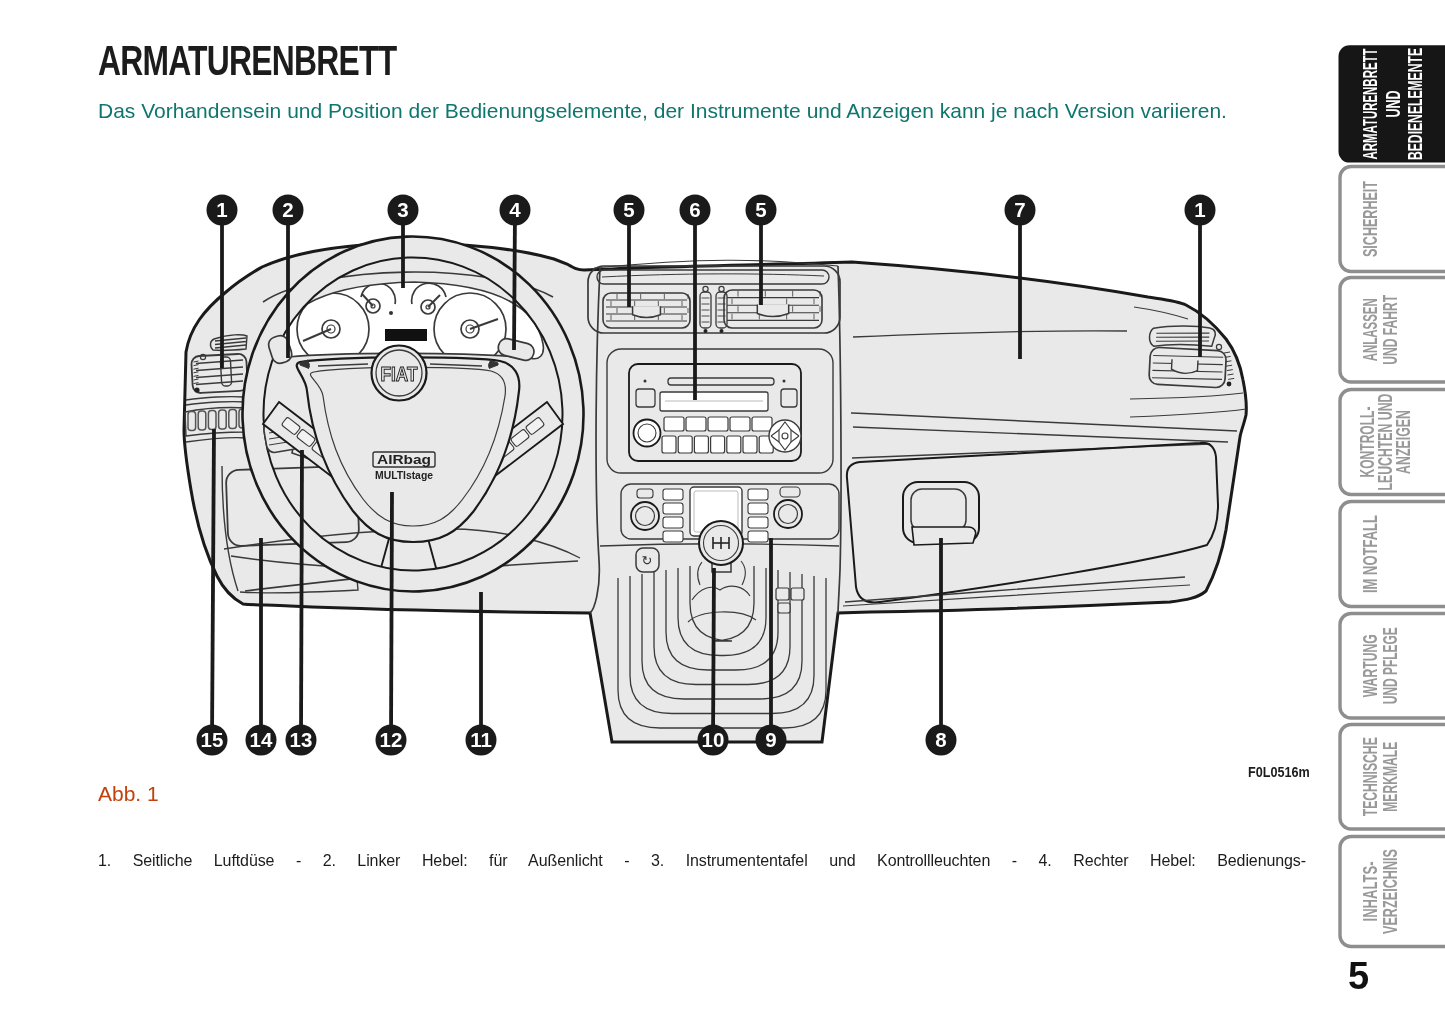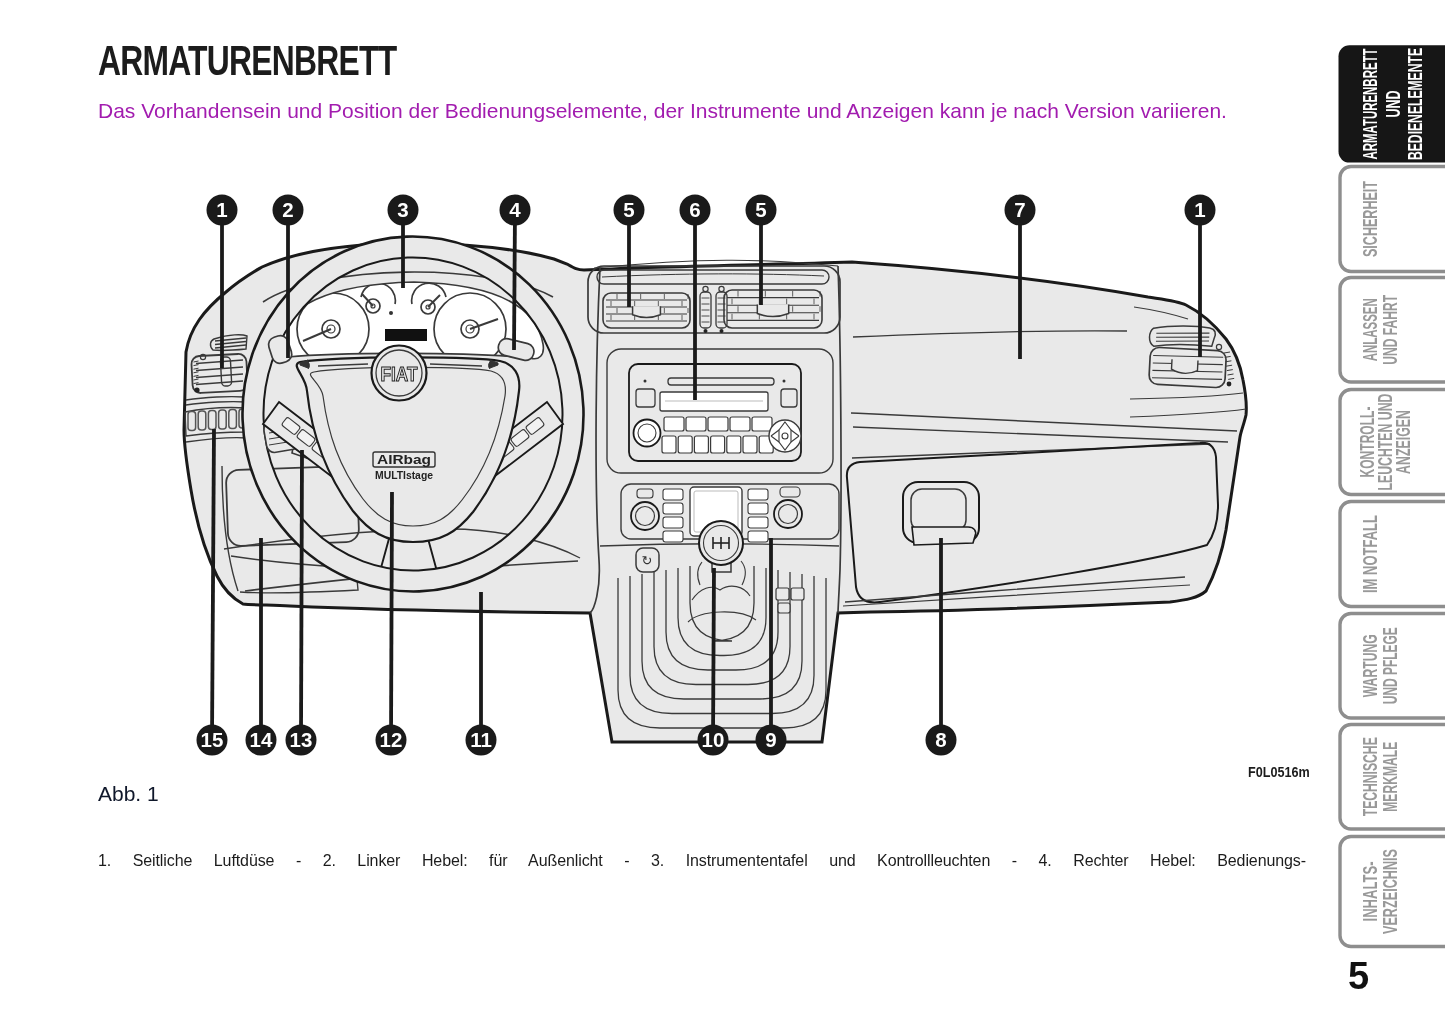--- a/index.html
+++ b/index.html
@@ -1,19 +1,19 @@
 <!DOCTYPE html>
 <html><head><meta charset="utf-8">
 <style>
 html,body{margin:0;padding:0;width:1445px;height:1026px;background:#fff;overflow:hidden}
 body{font-family:"Liberation Sans",sans-serif;position:relative}
 .t{position:absolute;white-space:nowrap}
 #title{left:98px;top:36px;font-size:43px;font-weight:bold;letter-spacing:-1px;transform:scaleX(0.74);transform-origin:left top;color:#1c1c1c}
-#intro{left:98px;top:99px;font-size:21px;color:#a21caf}
-#abb{left:98px;top:782px;font-size:21px;color:#0f172a}
+#intro{left:98px;top:99px;font-size:21px;color:#0f766e}
+#abb{left:98px;top:782px;font-size:21px;color:#c2410c}
 #figno{left:1248px;top:764px;font-size:14px;font-weight:bold;color:#1c1c1c;transform:scaleX(0.9);transform-origin:left top}
 #pageno{left:1348px;top:955px;font-size:38px;font-weight:bold;color:#111}
 #list{position:absolute;left:98px;top:847px;width:1208px;font-size:16px;line-height:27.3px;color:#1c1c1c;letter-spacing:-0.1px}
 #list div{text-align:justify;text-align-last:justify}
 #list div.last{text-align-last:left}
 svg{position:absolute;left:0;top:0}
 </style></head>
 <body>
 <div class="t" id="title">ARMATURENBRETT</div>
 <div class="t" id="intro">Das Vorhandensein und Position der Bedienungselemente, der Instrumente und Anzeigen kann je nach Version variieren.</div>

